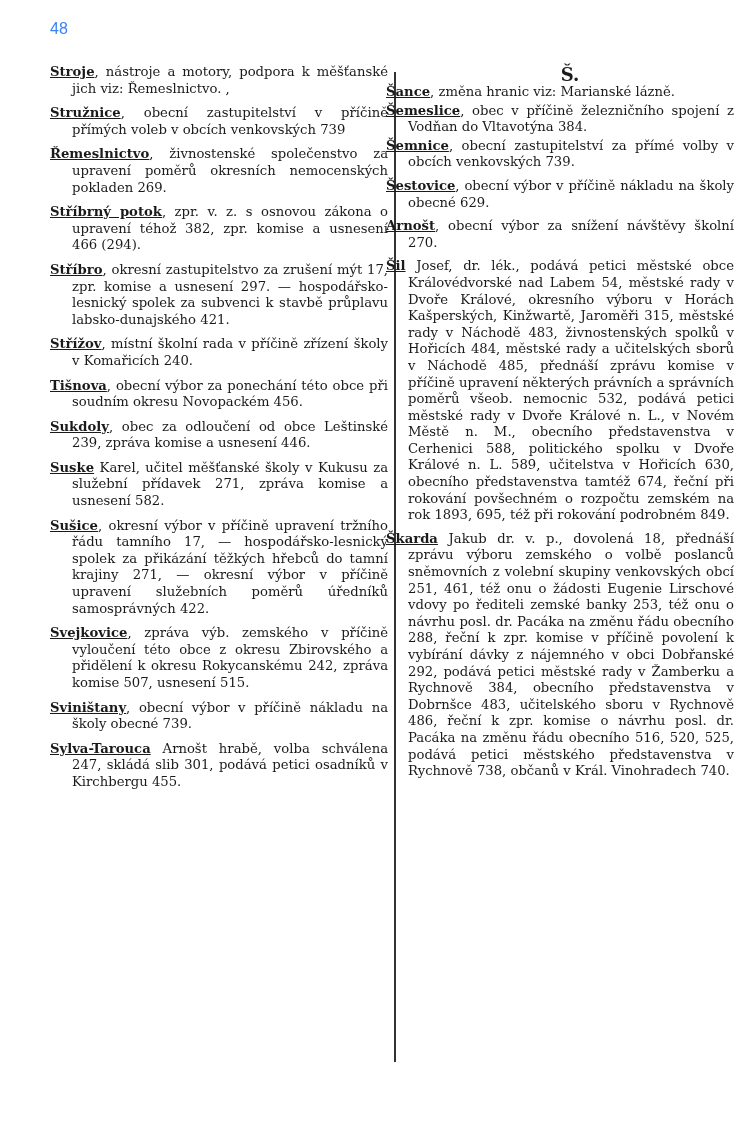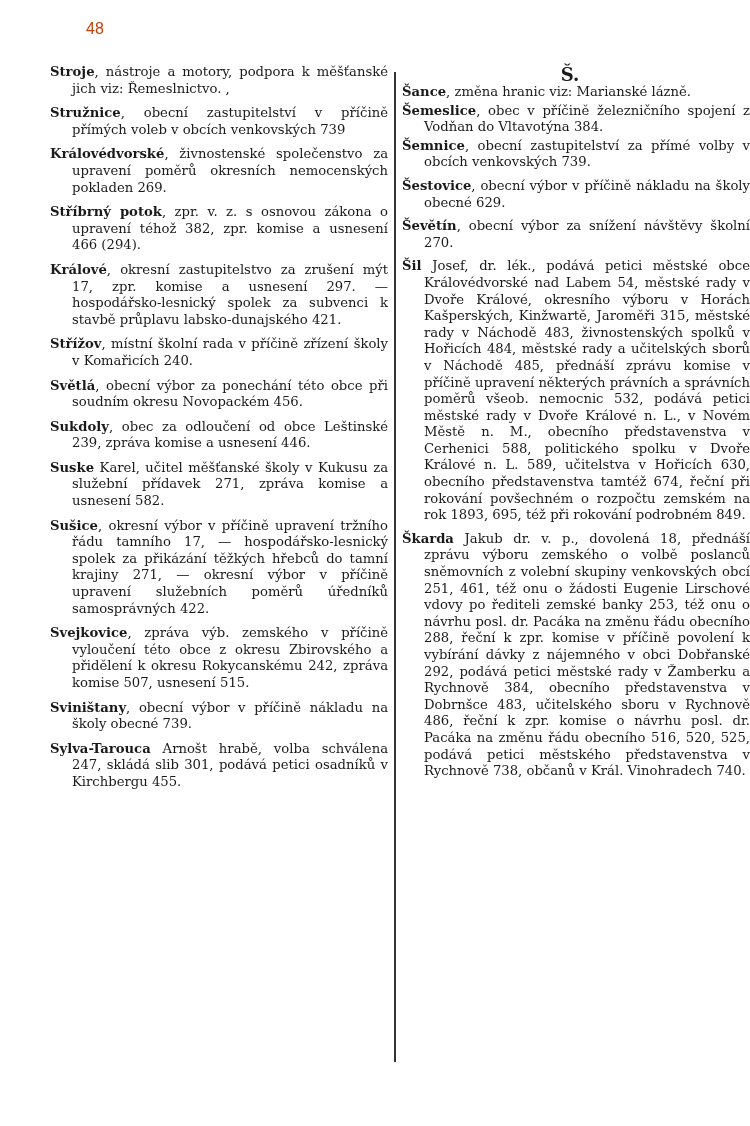--- a/index.html
+++ b/index.html
@@ -3,70 +3,70 @@
 <meta charset="utf-8">
 <style>
   html, body { margin: 0; padding: 0; background: #ffffff; }
   body {
     width: 750px; height: 1126px; position: relative; overflow: hidden;
     font-family: "DejaVu Serif", "Liberation Serif", serif;
     color: #1a1a1a;
   }
   .page-number {
     position: absolute; left: 50px; top: 20px;
-    font-family: "Liberation Sans", sans-serif; font-size: 16px; color: #c2410c; margin-left: 36px;
+    font-family: "Liberation Sans", sans-serif; font-size: 16px; color: #3b82f6;
   }
   .column {
     position: absolute; top: 64px;
     font-size: 13.2px; line-height: 16.6px;
     text-align: justify;
   }
   .col-left { left: 50px; width: 338px; }
-  .col-right { left: 402px; width: 348px; top: 84px; }
+  .col-right { left: 386px; width: 348px; top: 84px; }
   .divider {
     position: absolute; left: 394px; top: 72px; width: 1.5px; height: 990px;
     background: #333;
   }
   .section-letter {
     position: absolute; left: 540px; top: 64px; width: 60px; text-align: center;
     font-weight: bold; font-size: 18px;
   }
   .entry {
     padding-left: 22px; text-indent: -22px; margin-bottom: 8px;
   }
   .col-right .entry { margin-bottom: 2px; }
   .col-right .entry.spaced { margin-bottom: 7px; }
-  .entry-head { font-weight: bold; }
+  .entry-head { font-weight: bold; text-decoration: underline; }
 </style>
 </head>
 <body>
 
 <div class="page-number">48</div>
 
 <div class="column col-left" id="col-left">
     <div class="entry"><span class="entry-head">Stroje</span><span class="entry-body">, nástroje a motory, podpora k měšťanské jich viz: Řemeslnictvo. ,</span></div>
     <div class="entry"><span class="entry-head">Stružnice</span><span class="entry-body">, obecní zastupitelství v příčině přímých voleb v obcích venkovských 739</span></div>
-    <div class="entry"><span class="entry-head">Královédvorské</span><span class="entry-body">, živnostenské společenstvo za upravení poměrů okresních nemocenských pokladen 269.</span></div>
+    <div class="entry"><span class="entry-head">Řemeslnictvo</span><span class="entry-body">, živnostenské společenstvo za upravení poměrů okresních nemocenských pokladen 269.</span></div>
     <div class="entry"><span class="entry-head">Stříbrný potok</span><span class="entry-body">, zpr. v. z. s osnovou zákona o upravení téhož 382, zpr. komise a usnesení 466 (294).</span></div>
-    <div class="entry"><span class="entry-head">Králové</span><span class="entry-body">, okresní zastupitelstvo za zrušení mýt 17, zpr. komise a usnesení 297. — hospodářsko-lesnický spolek za subvenci k stavbě průplavu labsko-dunajského 421.</span></div>
+    <div class="entry"><span class="entry-head">Stříbro</span><span class="entry-body">, okresní zastupitelstvo za zrušení mýt 17, zpr. komise a usnesení 297. — hospodářsko-lesnický spolek za subvenci k stavbě průplavu labsko-dunajského 421.</span></div>
     <div class="entry"><span class="entry-head">Střížov</span><span class="entry-body">, místní školní rada v příčině zřízení školy v Komařicích 240.</span></div>
-    <div class="entry"><span class="entry-head">Světlá</span><span class="entry-body">, obecní výbor za ponechání této obce při soudním okresu Novopackém 456.</span></div>
+    <div class="entry"><span class="entry-head">Tišnova</span><span class="entry-body">, obecní výbor za ponechání této obce při soudním okresu Novopackém 456.</span></div>
     <div class="entry"><span class="entry-head">Sukdoly</span><span class="entry-body">, obec za odloučení od obce Leštinské 239, zpráva komise a usnesení 446.</span></div>
     <div class="entry"><span class="entry-head">Suske</span><span class="entry-body"> Karel, učitel měšťanské školy v Kukusu za služební přídavek 271, zpráva komise a usnesení 582.</span></div>
     <div class="entry"><span class="entry-head">Sušice</span><span class="entry-body">, okresní výbor v příčině upravení tržního řádu tamního 17, — hospodářsko-lesnický spolek za přikázání těžkých hřebců do tamní krajiny 271, — okresní výbor v příčině upravení služebních poměrů úředníků samosprávných 422.</span></div>
     <div class="entry"><span class="entry-head">Svejkovice</span><span class="entry-body">, zpráva výb. zemského v příčině vyloučení této obce z okresu Zbirovského a přidělení k okresu Rokycanskému 242, zpráva komise 507, usnesení 515.</span></div>
     <div class="entry"><span class="entry-head">Sviništany</span><span class="entry-body">, obecní výbor v příčině nákladu na školy obecné 739.</span></div>
     <div class="entry"><span class="entry-head">Sylva-Tarouca</span><span class="entry-body"> Arnošt hrabě, volba schválena 247, skládá slib 301, podává petici osadníků v Kirchbergu 455.</span></div>
   </div>
 
 <div class="divider"></div>
 
 <div class="section-letter">Š.</div>
 
 <div class="column col-right" id="col-right">
     <div class="entry"><span class="entry-head">Šance</span><span class="entry-body">, změna hranic viz: Marianské lázně.</span></div>
     <div class="entry"><span class="entry-head">Šemeslice</span><span class="entry-body">, obec v příčině železničního spojení z Vodňan do Vltavotýna 384.</span></div>
     <div class="entry spaced"><span class="entry-head">Šemnice</span><span class="entry-body">, obecní zastupitelství za přímé volby v obcích venkovských 739.</span></div>
     <div class="entry spaced"><span class="entry-head">Šestovice</span><span class="entry-body">, obecní výbor v příčině nákladu na školy obecné 629.</span></div>
-    <div class="entry spaced"><span class="entry-head">Ševětín</span><span class="entry-body">, obecní výbor za snížení návštěvy školní 270.</span></div>
+    <div class="entry spaced"><span class="entry-head">Arnošt</span><span class="entry-body">, obecní výbor za snížení návštěvy školní 270.</span></div>
     <div class="entry spaced"><span class="entry-head">Šil</span><span class="entry-body"> Josef, dr. lék., podává petici městské obce Královédvorské nad Labem 54, městské rady v Dvoře Králové, okresního výboru v Horách Kašperských, Kinžwartě, Jaroměři 315, městské rady v Náchodě 483, živnostenských spolků v Hořicích 484, městské rady a učitelských sborů v Náchodě 485, přednáší zprávu komise v příčině upravení některých právních a správních poměrů všeob. nemocnic 532, podává petici městské rady v Dvoře Králové n. L., v Novém Městě n. M., obecního představenstva v Cerhenici 588, politického spolku v Dvoře Králové n. L. 589, učitelstva v Hořicích 630, obecního představenstva tamtéž 674, řeční při rokování povšechném o rozpočtu zemském na rok 1893, 695, též při rokování podrobném 849.</span></div>
     <div class="entry"><span class="entry-head">Škarda</span><span class="entry-body"> Jakub dr. v. p., dovolená 18, přednáší zprávu výboru zemského o volbě poslanců sněmovních z volební skupiny venkovských obcí 251, 461, též onu o žádosti Eugenie Lirschové vdovy po řediteli zemské banky 253, též onu o návrhu posl. dr. Pacáka na změnu řádu obecního 288, řeční k zpr. komise v příčině povolení k vybírání dávky z nájemného v obci Dobřanské 292, podává petici městské rady v Žamberku a Rychnově 384, obecního představenstva v Dobrnšce 483, učitelského sboru v Rychnově 486, řeční k zpr. komise o návrhu posl. dr. Pacáka na změnu řádu obecního 516, 520, 525, podává petici městského představenstva v Rychnově 738, občanů v Král. Vinohradech 740.</span></div>
   </div>
 
 </body></html>

